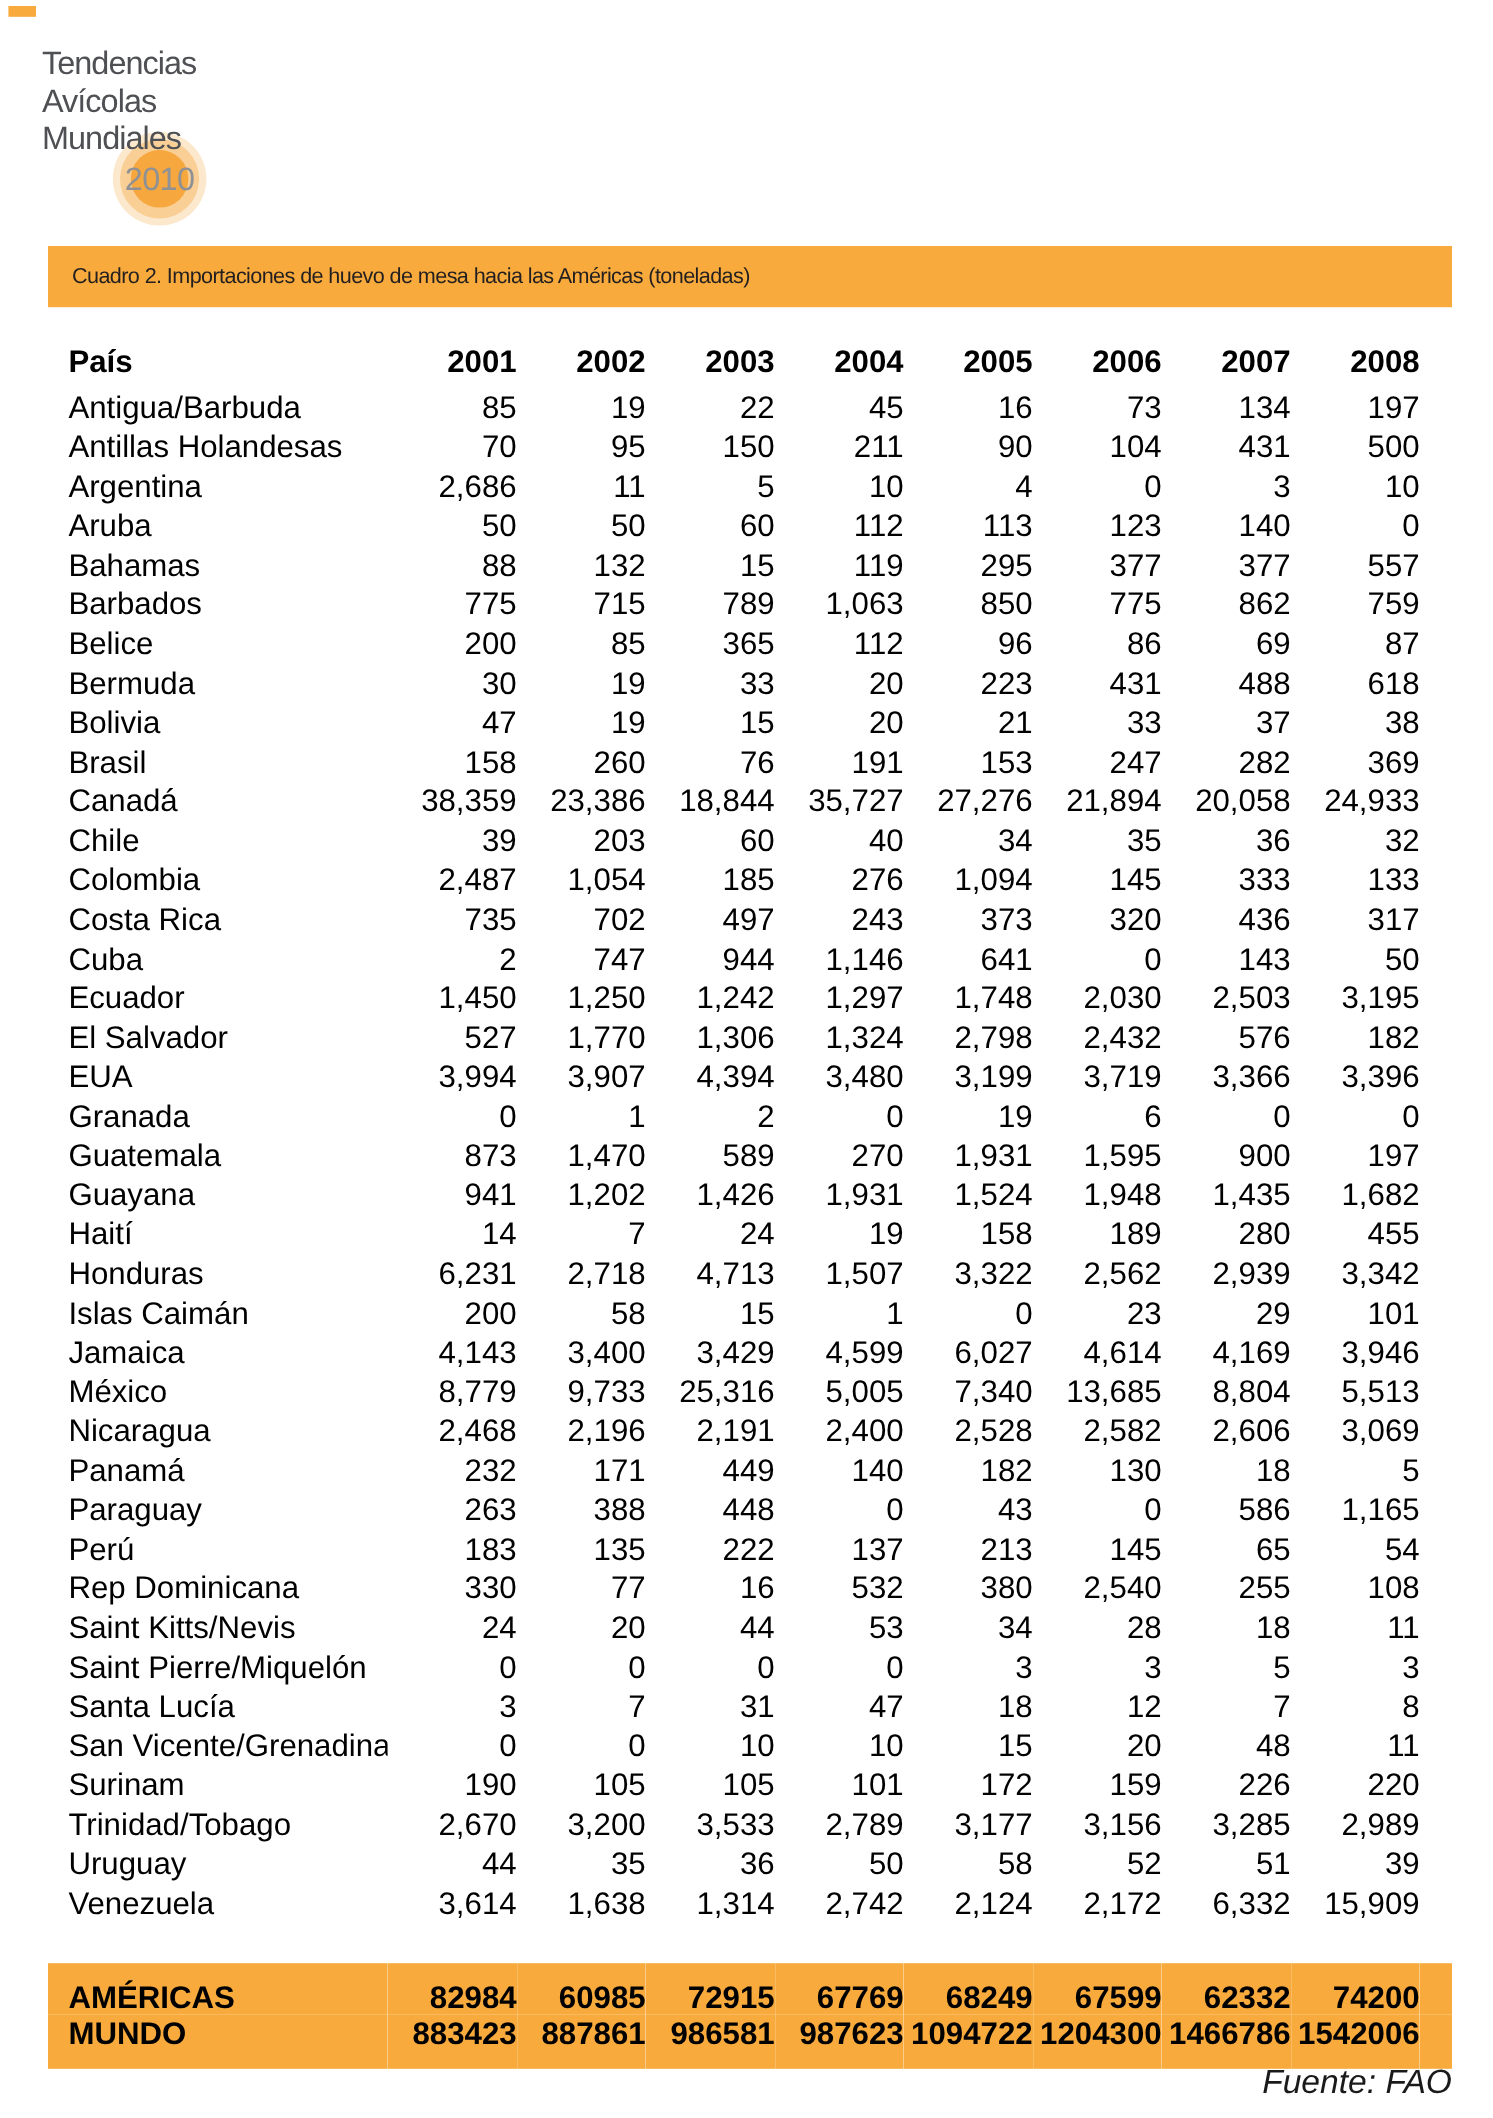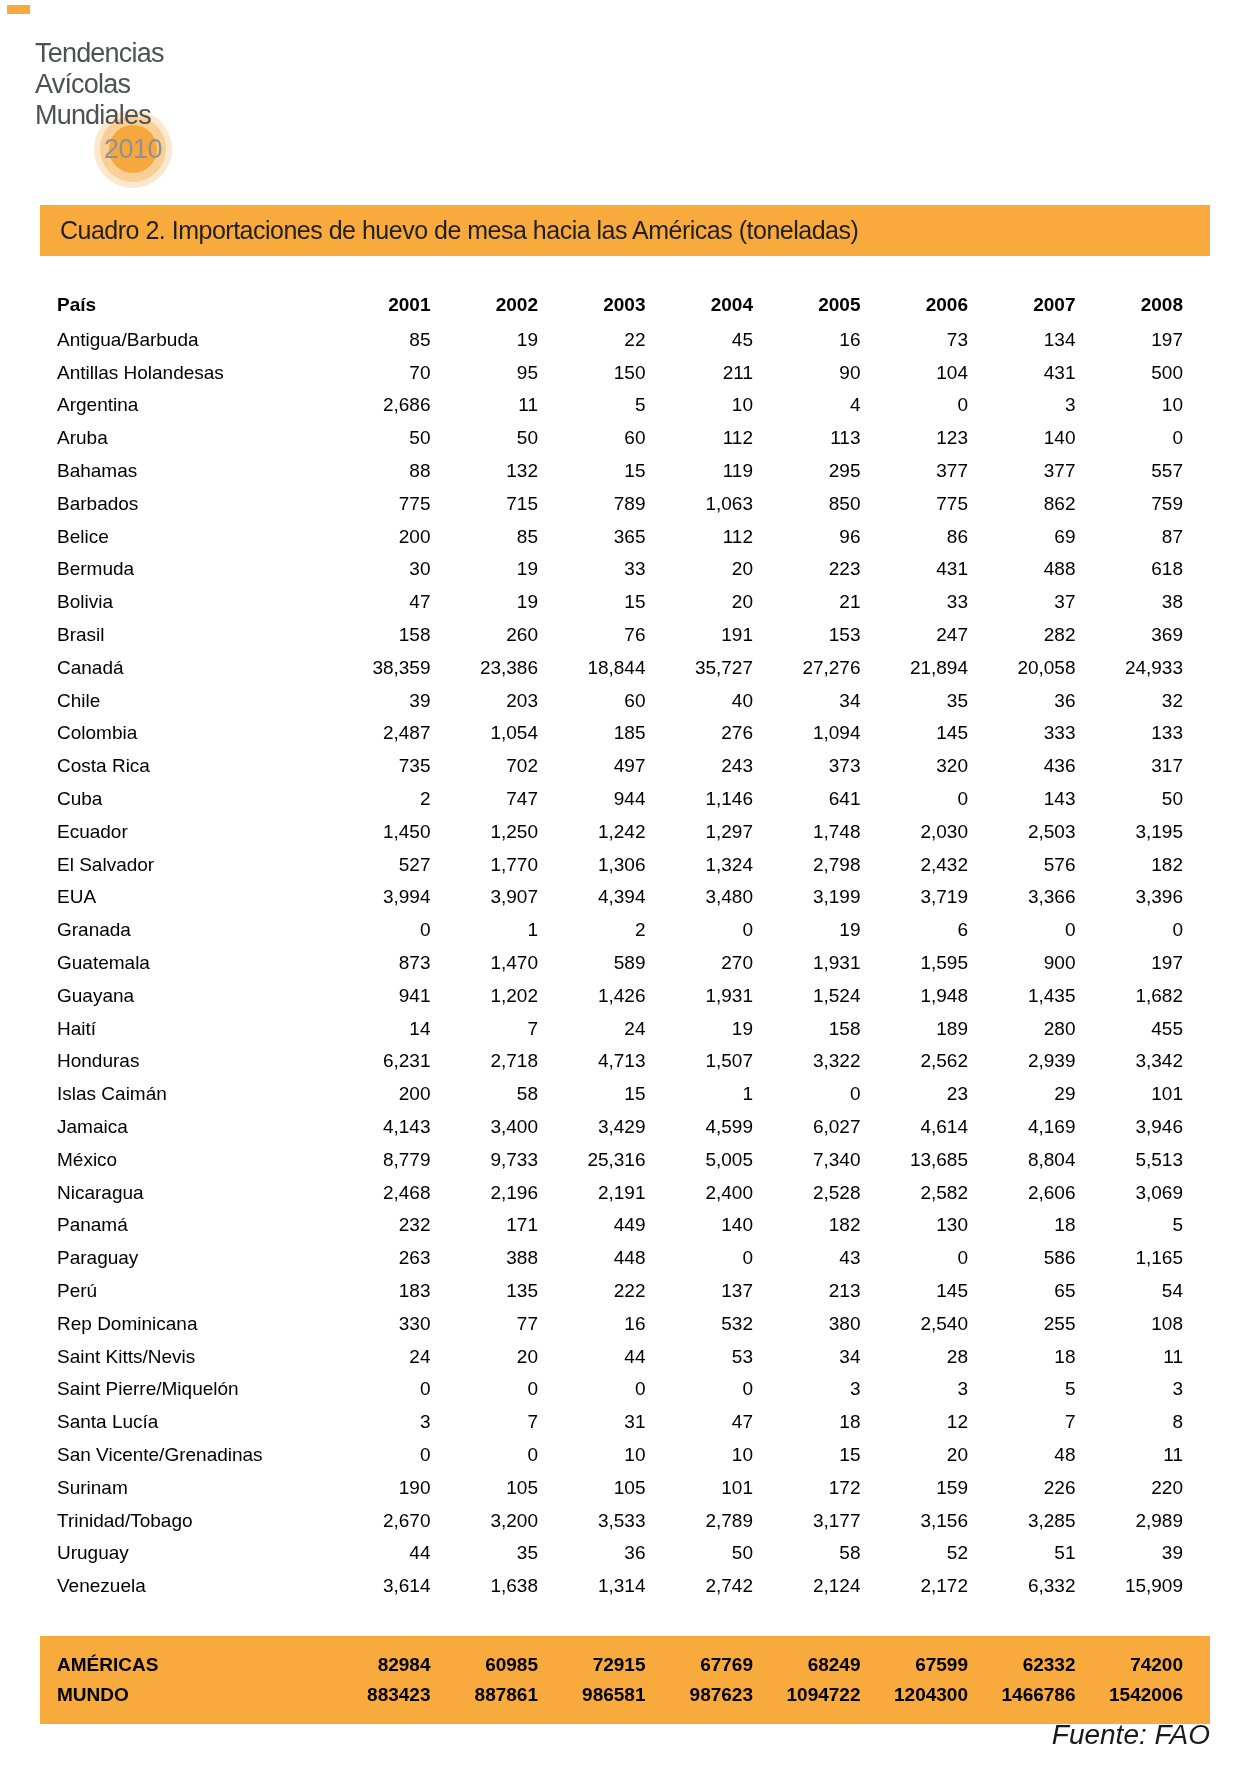--- a/index.html
+++ b/index.html
@@ -18,25 +18,25 @@
   }
   .logo-year{
     position:absolute;left:96px;top:134px;width:74px;z-index:2;
     text-align:center;font-size:27px;color:#8F9194;letter-spacing:-0.5px;
   }
   
   .title-bar{
     position:absolute;left:40px;top:205px;width:1170px;height:51px;background:#F8AB3C;
     display:flex;align-items:center;box-sizing:border-box;padding-left:20px;
   }
-  .title-bar span{font-size:25px;color:#231F20;letter-spacing:-0.5px;}
+  .title-bar span{font-size:18px;color:#231F20;letter-spacing:-0.5px;}
   
   table.imports{
     position:absolute;left:40px;top:268px;width:1170px;
-    border-collapse:collapse;table-layout:fixed;font-size:19px;
+    border-collapse:collapse;table-layout:fixed;font-size:26px;
   }
   th,td{padding:0;line-height:1;white-space:nowrap;overflow:hidden;}
   thead th{height:46px;vertical-align:bottom;padding-bottom:9px;font-weight:bold;}
   .country{text-align:left;padding-left:17px;}
   .num{text-align:right;}
   tbody.rows td{height:32.8px;vertical-align:middle;}
   tbody.spacer td{height:34px;background:#ffffff;}
   tfoot tr{background:#F8AB3C;}
   tfoot td{font-weight:bold;height:30px;vertical-align:middle;}
   tfoot tr.first td{padding-top:13px;}

